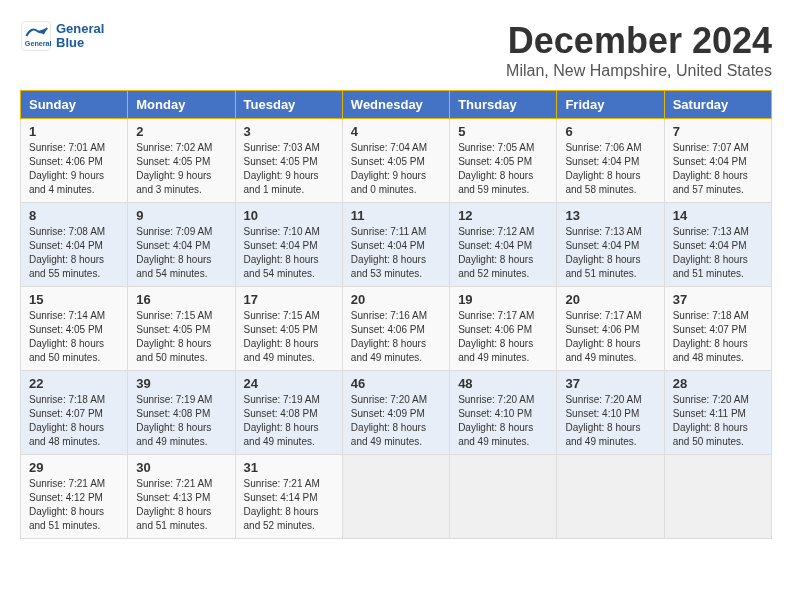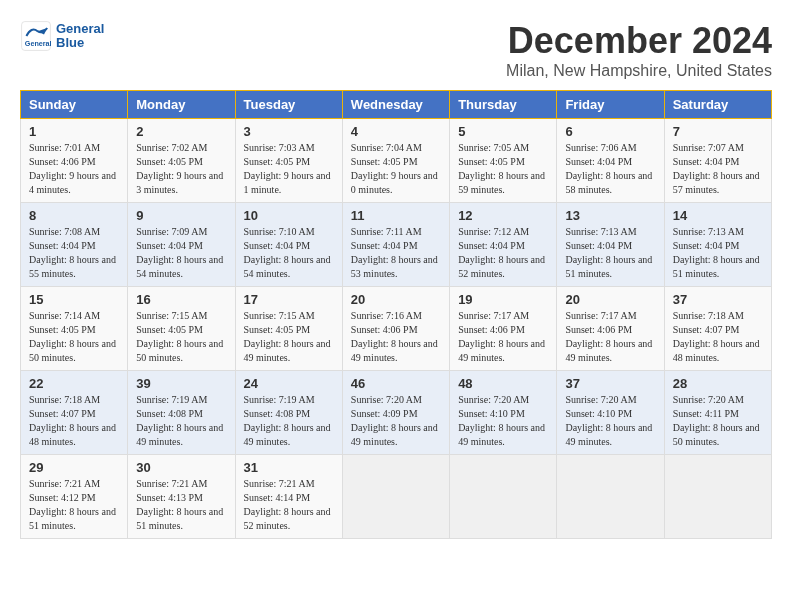--- a/index.html
+++ b/index.html
@@ -68,21 +68,20 @@
     .day-number {
       font-size: 13px;
       font-weight: bold;
       display: block;
       margin-bottom: 2px;
     }
     .day-info {
       font-size: 10px;
       line-height: 1.4;
       color: #333;
-      font-family: Liberation Serif, serif;
     }
     .empty-cell {
       background-color: #f0f0f0 !important;
     }
   </style>
 </head>
 <body>
 
 <div class="header-section">
   <div class="logo">

